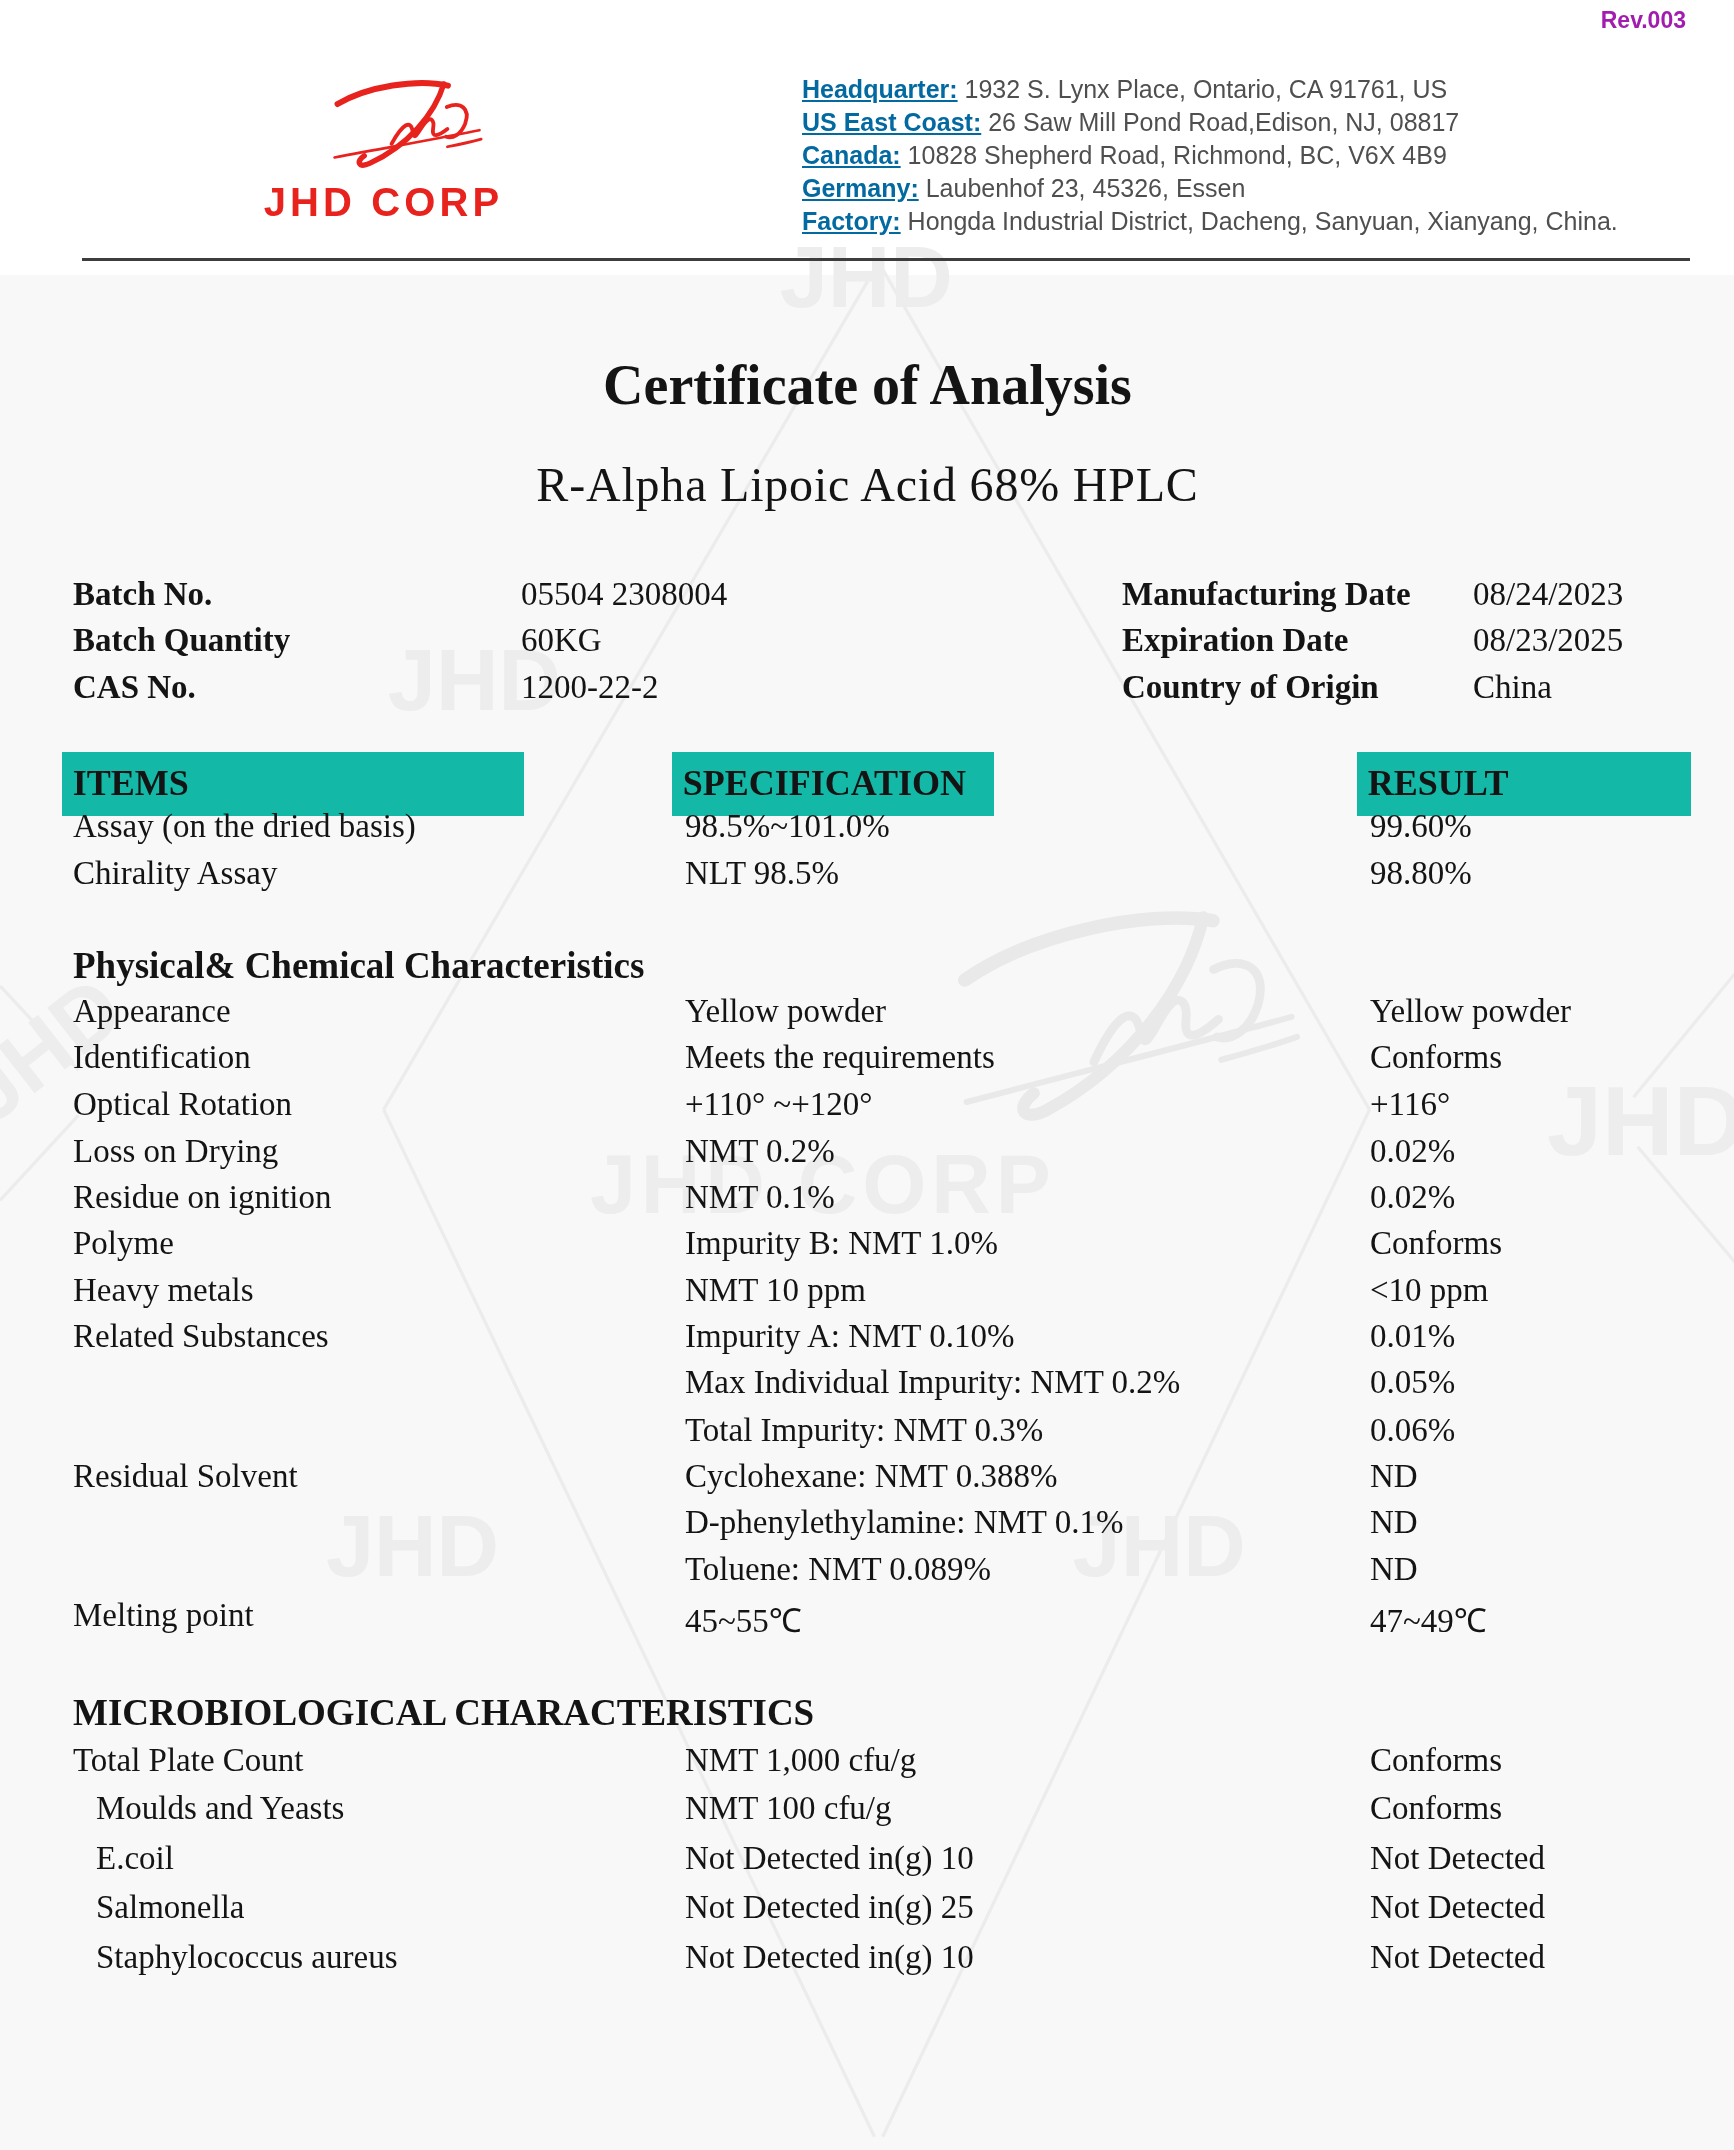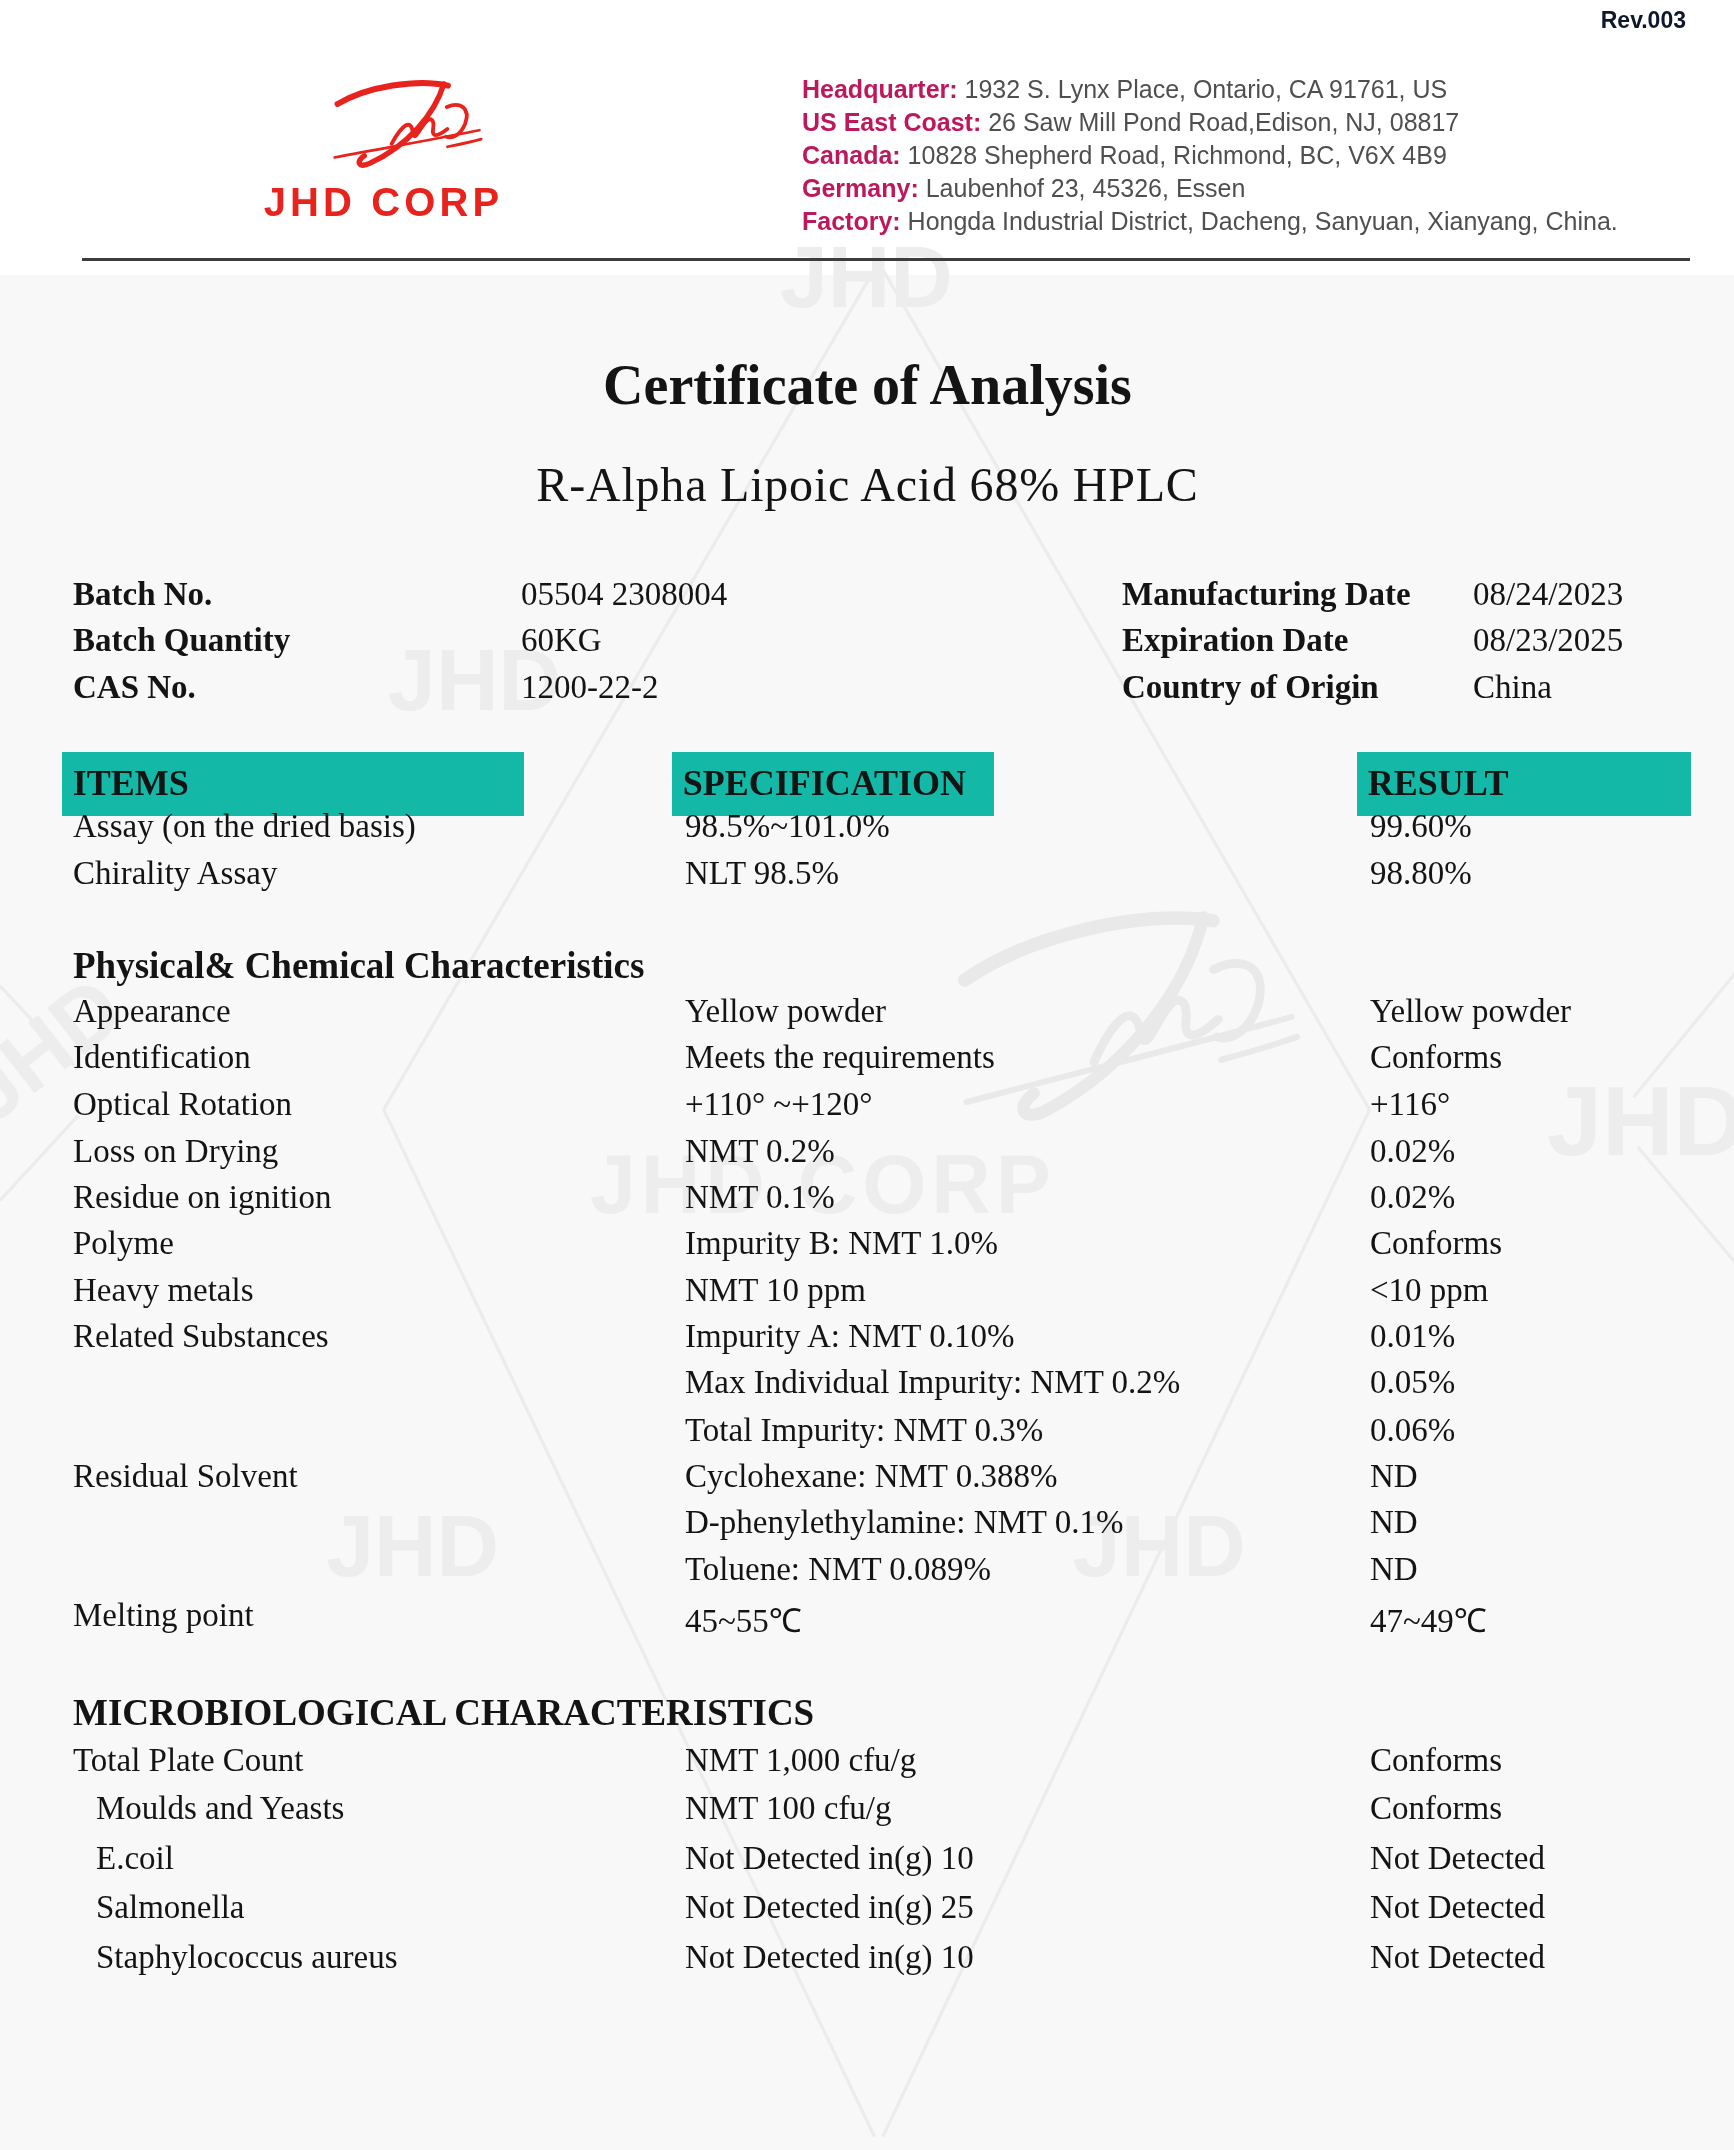--- a/index.html
+++ b/index.html
@@ -13,28 +13,28 @@
   }
   .body-bg{position:absolute;left:0;right:0;top:275px;bottom:0;background:#f8f8f8;}
   .wm{position:absolute;inset:0;z-index:0;pointer-events:none;}
   .wm line{stroke:#ececec;stroke-width:4;}
   .wm text{fill:#ededed;font-family:"Liberation Sans","DejaVu Sans",sans-serif;font-weight:bold;}
   .wm .sig-wm{color:#e9e9e9;}
   .content{position:absolute;inset:0;z-index:1;}
 
   
   .rev{position:absolute;top:6.6px;right:49px;font-family:"Liberation Sans","DejaVu Sans",sans-serif;
-       font-weight:bold;font-size:23px;color:#0f172a;}
+       font-weight:bold;font-size:23px;color:#a21caf;}
   .logo-sig{position:absolute;left:293px;top:68px;width:190px;height:103px;color:#e8231e;}
   .logo-text{position:absolute;left:239px;top:180px;width:289px;text-align:center;
        font-family:"Liberation Sans","DejaVu Sans",sans-serif;font-weight:bold;font-size:40px;
        letter-spacing:4.1px;color:#e8231e;}
   .contact{position:absolute;left:802px;top:73px;font-family:"Liberation Sans","DejaVu Sans",sans-serif;
        font-size:25px;line-height:33px;color:#4f4f4f;}
-  .contact b{color:#be185d;}
+  .contact b{color:#0369a1;text-decoration:underline;}
   .divider{position:absolute;top:258px;left:82px;right:45px;height:2.5px;background:#3d3d3d;}
 
   
   .title{position:absolute;left:0;right:0;top:353px;text-align:center;font-weight:bold;font-size:56px;}
   .subtitle{position:absolute;left:0;right:0;top:457px;text-align:center;font-size:48px;letter-spacing:0.8px;}
 
   
   .bl,.br{position:absolute;height:41px;font-size:33px;white-space:nowrap;}
   .bl{left:73px;width:1039px;}
   .br{left:1122px;width:610px;}

